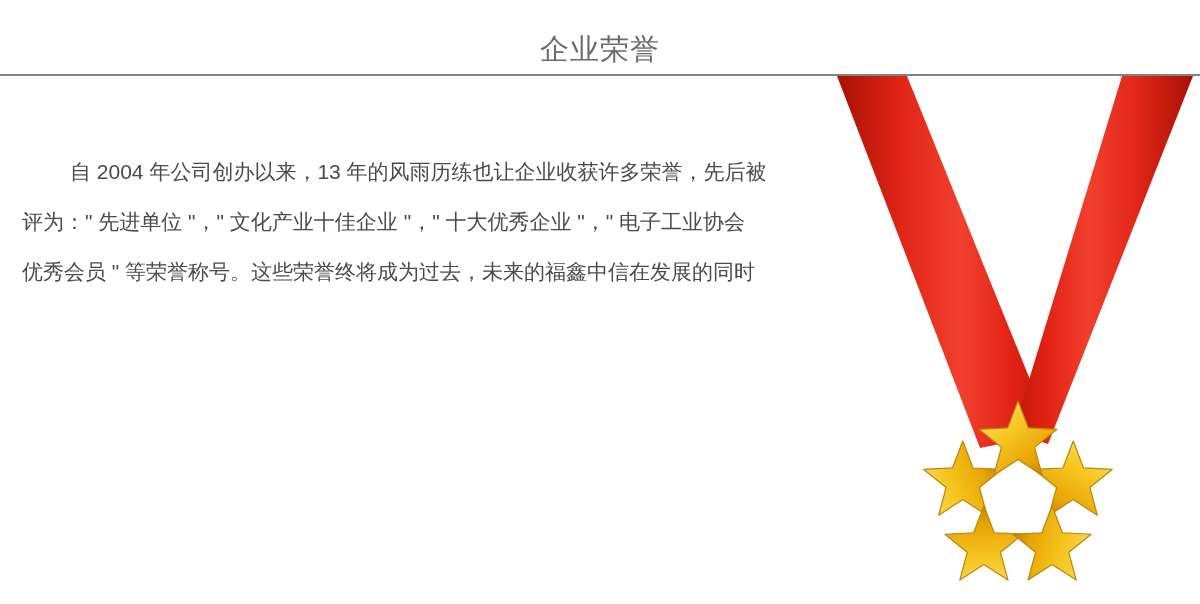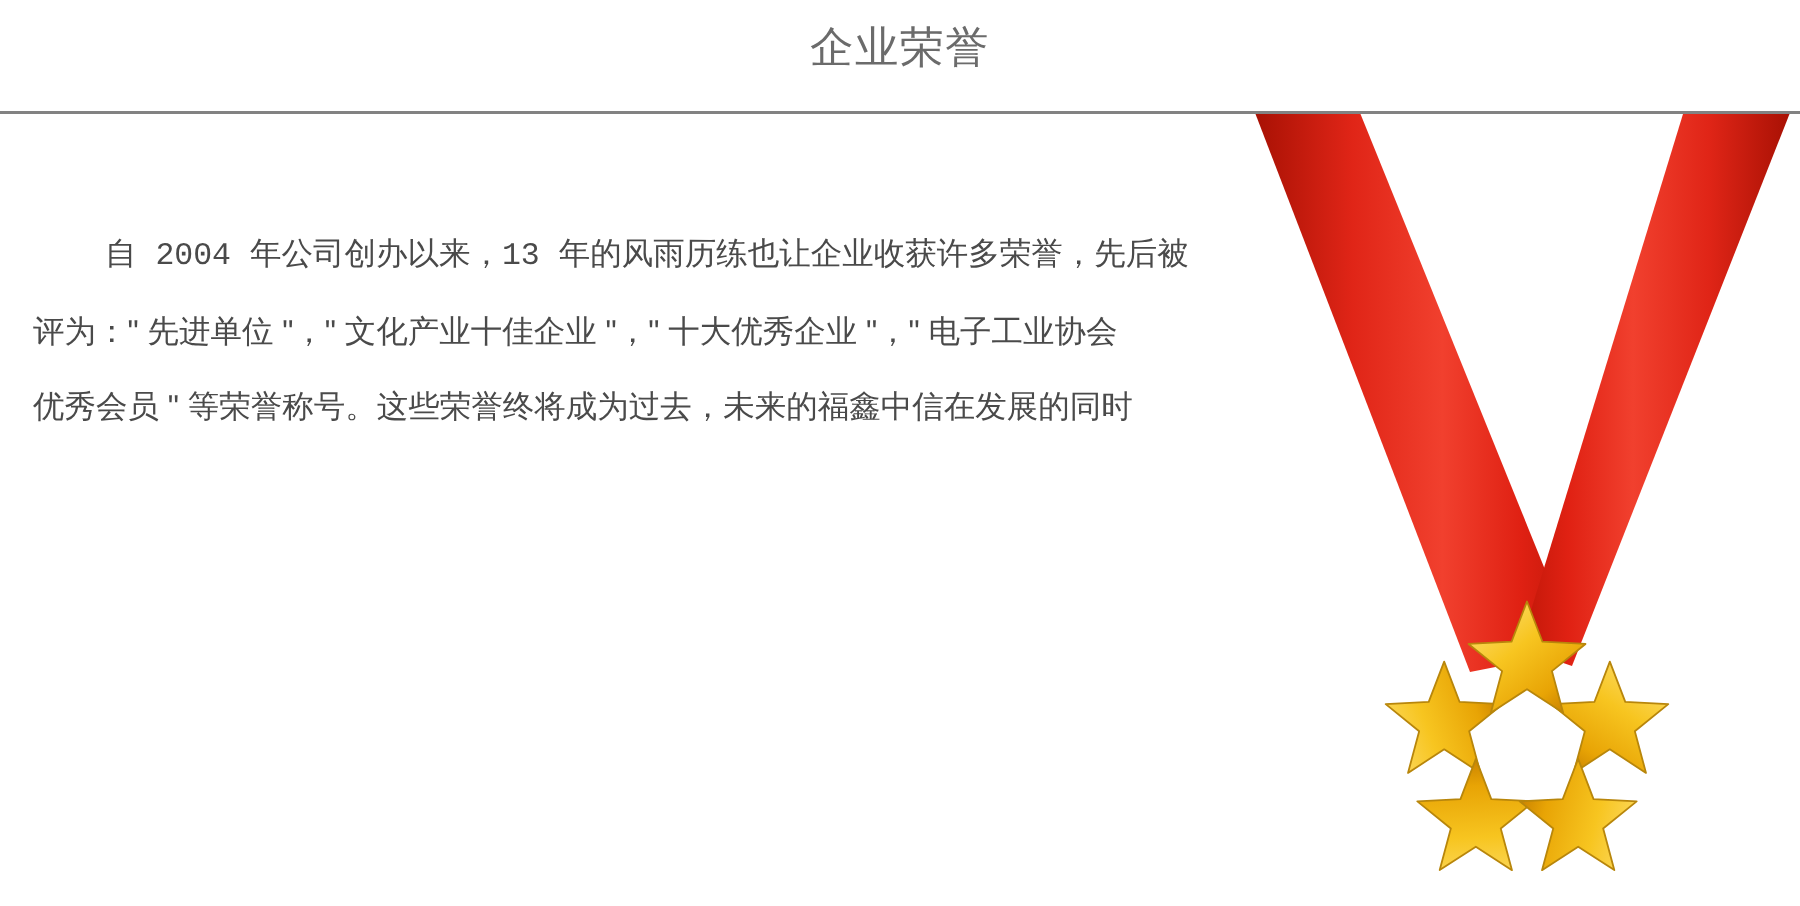--- a/index.html
+++ b/index.html
@@ -9,21 +9,21 @@
     width: 1200px; height: 604px; overflow: hidden;
   }
   .page {
     position: relative;
     width: 1200px; height: 604px;
     background: #ffffff;
   }
   .page-header {
     position: absolute; top: 0; left: 0;
     width: 100%; height: 74px;
-    display: flex; align-items: center; justify-content: center;
+    display: flex; align-items: flex-end; justify-content: center;
     padding-bottom: 10px;
   }
   .page-title {
     font-size: 29px; font-weight: 400;
     color: #6b6b6b;
     letter-spacing: 1px;
     line-height: 1;
   }
   .divider {
     position: absolute; top: 74px; left: 0;
@@ -31,21 +31,21 @@
     border-top: 2px solid #828282;
   }
   .honor-paragraph {
     position: absolute; top: 147px; left: 22px;
     width: 815px;
     font-size: 21px;
     color: #4a4a4a;
     line-height: 50px;
   }
   .honor-line { white-space: nowrap; }
-  .honor-line.first { padding-left: 48px; font-family: Liberation Mono, monospace; }
+  .honor-line.first { padding-left: 48px; }
   .medal-figure {
     position: absolute; top: 76px; left: 830px;
     width: 370px; height: 528px;
   }
   .medal-figure svg { display: block; width: 370px; height: 528px; }
 </style>
 </head>
 <body>
 
 <div class="page">

